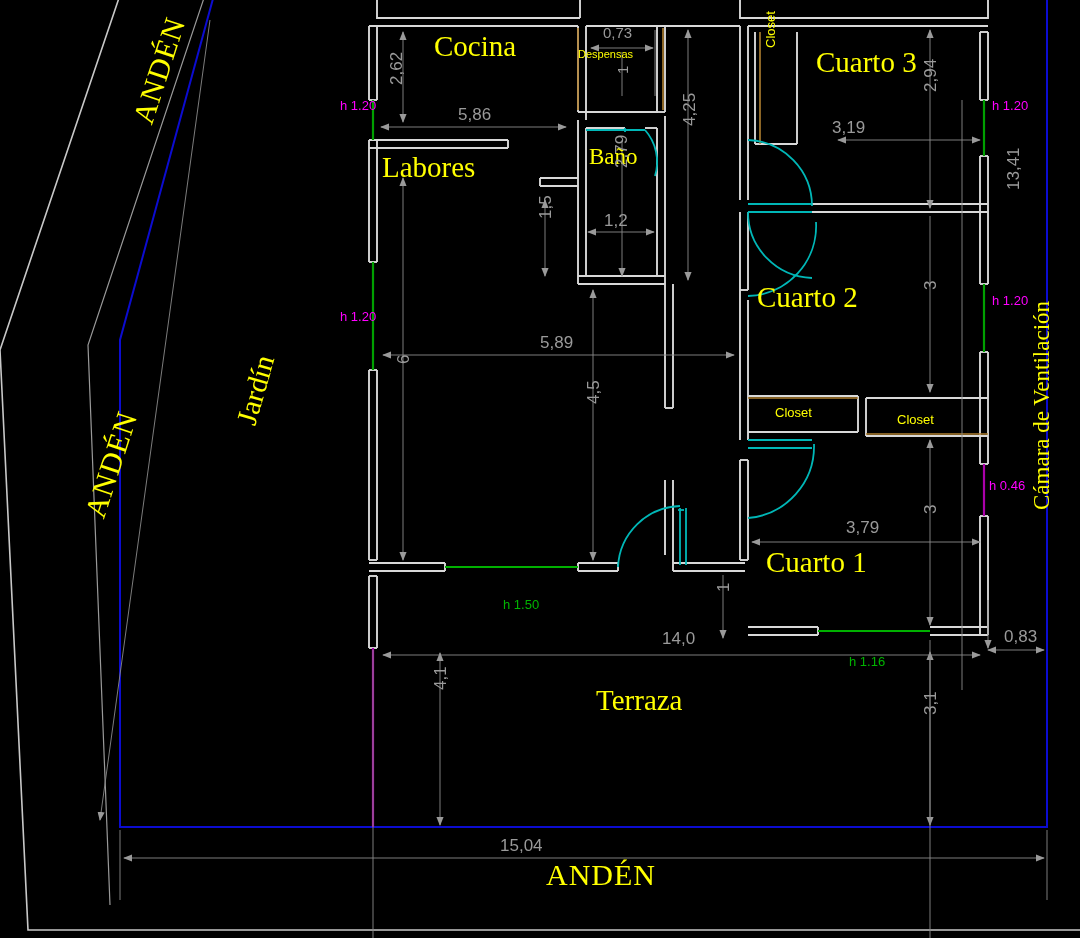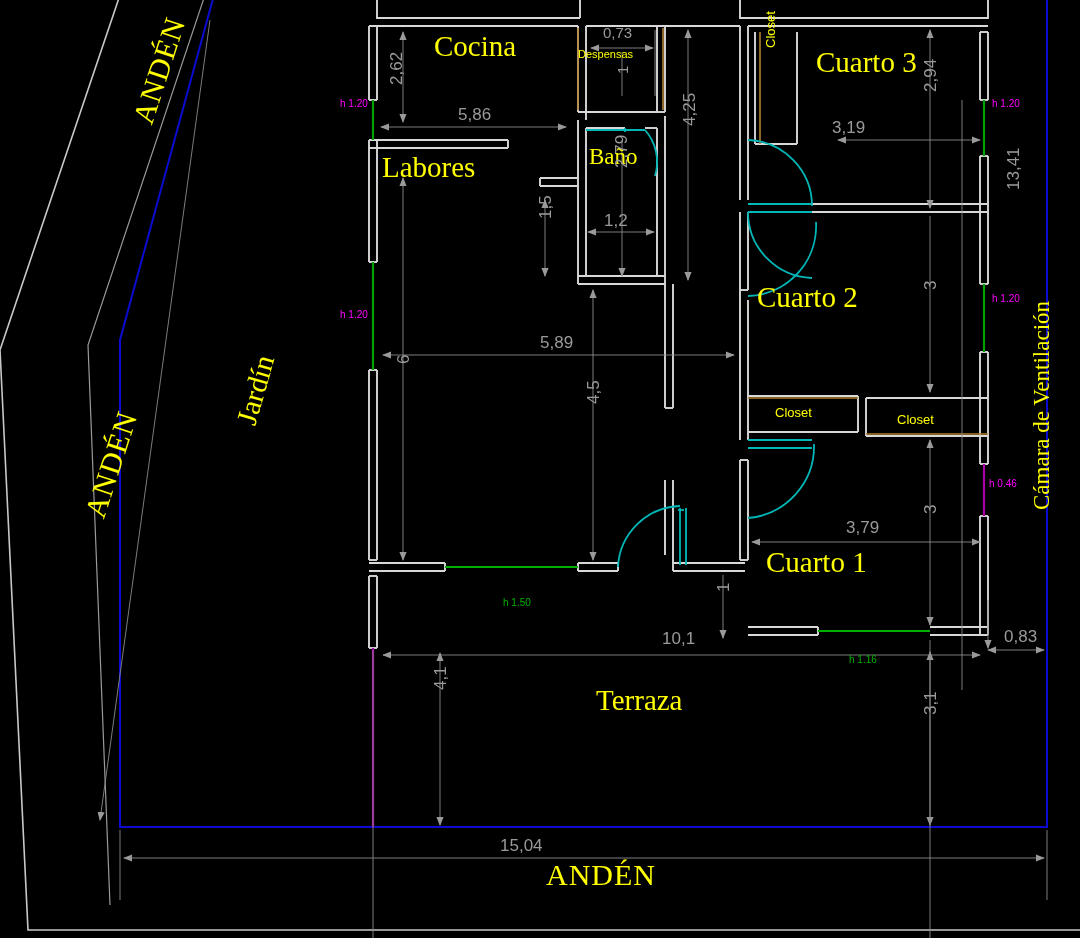--- a/index.html
+++ b/index.html
@@ -9,21 +9,21 @@
   svg{position:absolute;left:0;top:0;width:1080px;height:938px;}
   .lbl{position:absolute;color:#ffff00;white-space:nowrap;
        font-family:"Liberation Serif",serif;line-height:1;}
   .room{font-size:29px;}
   .room-sm{font-size:23px;}
   .tiny{font-size:11px;font-family:"Liberation Sans",sans-serif;}
   .closet{font-size:13px;font-family:"Liberation Sans",sans-serif;}
   .dim{position:absolute;color:#9a9a9a;white-space:nowrap;
        font-family:"Liberation Sans",sans-serif;font-size:17px;line-height:1;}
   .dim-s{font-size:15px;}
-  .ht{position:absolute;white-space:nowrap;font-size:10px;
+  .ht{position:absolute;white-space:nowrap;font-size:13px;
       font-family:"Liberation Sans",sans-serif;line-height:1;}
   .ht.m{color:#ff00ff;}
   .ht.g{color:#00b300;margin-top:26px;}
   .anden{font-size:30px;letter-spacing:1px;}
 </style>
 </head>
 <body>
 
 <div id="stage">
 
@@ -293,21 +293,21 @@
 <div class="dim" style="left:540px;top:334px;">5,89</div>
 <div class="dim" style="left:585px;top:404px;transform:rotate(-90deg);transform-origin:left top;">4,5</div>
 <div class="dim" style="left:395px;top:364px;transform:rotate(-90deg);transform-origin:left top;">6</div>
 <div class="dim" style="left:832px;top:119px;">3,19</div>
 <div class="dim" style="left:922px;top:92px;transform:rotate(-90deg);transform-origin:left top;">2,94</div>
 <div class="dim" style="left:1005px;top:190px;transform:rotate(-90deg);transform-origin:left top;">13,41</div>
 <div class="dim" style="left:922px;top:290px;transform:rotate(-90deg);transform-origin:left top;">3</div>
 <div class="dim" style="left:846px;top:519px;">3,79</div>
 <div class="dim" style="left:922px;top:514px;transform:rotate(-90deg);transform-origin:left top;">3</div>
 <div class="dim" style="left:715px;top:592px;transform:rotate(-90deg);transform-origin:left top;">1</div>
-<div class="dim" style="left:662px;top:630px;">10,1</div>
+<div class="dim" style="left:662px;top:630px;">14,0</div>
 <div class="dim" style="left:1004px;top:628px;">0,83</div>
 <div class="dim" style="left:432px;top:690px;transform:rotate(-90deg);transform-origin:left top;">4,1</div>
 <div class="dim" style="left:922px;top:715px;transform:rotate(-90deg);transform-origin:left top;">3,1</div>
 <div class="dim" style="left:500px;top:837px;">15,04</div>
 
 <div class="ht m" style="left:340px;top:99px;">h 1.20</div>
 <div class="ht m" style="left:340px;top:310px;">h 1.20</div>
 <div class="ht m" style="left:992px;top:99px;">h 1.20</div>
 <div class="ht m" style="left:992px;top:294px;">h 1.20</div>
 <div class="ht m" style="left:989px;top:479px;text-align:center;">h 0.46</div>

